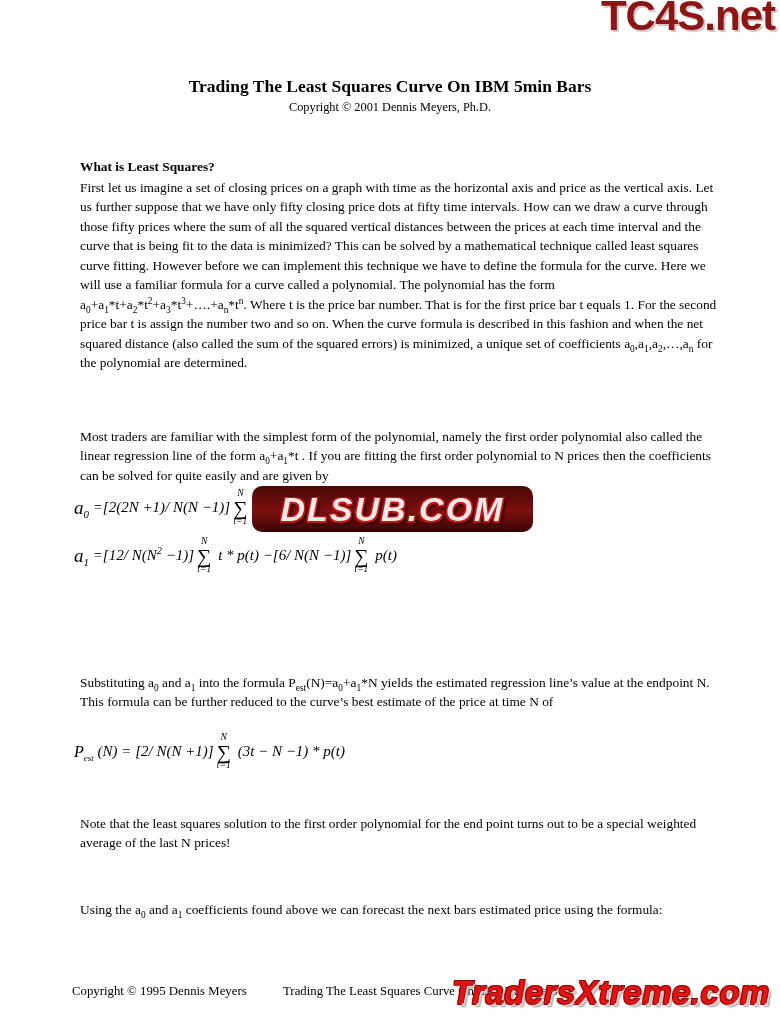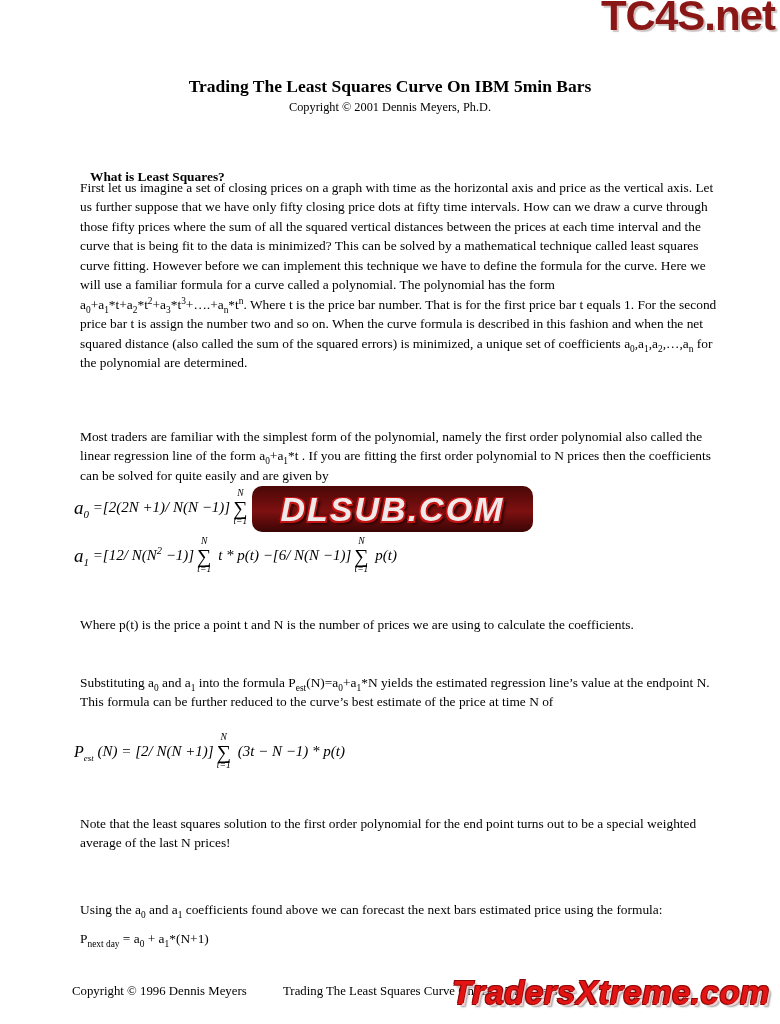--- a/index.html
+++ b/index.html
@@ -52,21 +52,21 @@
   .title {
     position:absolute; top:76px; left:0; width:100%;
     text-align:center; font-weight:bold; font-size:17.5px; margin:0;
   }
   .subtitle {
     position:absolute; top:100px; left:0; width:100%;
     text-align:center; font-size:12.3px;
   }
   .heading {
     position:absolute; left:72px; width:637px;
-    font-weight:bold; font-size:13.4px; margin:18px;
+    font-weight:bold; font-size:13.4px; margin:8px;
   }
   .para {
     position:absolute; left:72px; width:637px;
     font-size:13.4px; line-height:19.45px; margin:8px;
     text-align:left;
   }
   sub { font-size:70%; line-height:0; }
   sup { font-size:70%; line-height:0; }
 
   
@@ -142,39 +142,37 @@
       <span class="fsig">∑</span>
       <span class="flo">t=1</span>
     </span>
     <span class="ftext"> p(t)</span>
   </div>
 
   <div class="dlsub">
     <span>DLSUB.COM</span>
   </div>
 
-  <p class="para" style="top:607px">Where p(t) is the price a point t and N is the number of prices we are using to calculate the coefficients.</p>
 
   <p class="para" style="top:665px">Substituting a<sub>0</sub> and a<sub>1</sub> into the formula P<sub>est</sub>(N)=a<sub>0</sub>+a<sub>1</sub>*N yields the estimated regression line’s value at the endpoint N.  This formula can be further reduced to the curve’s best estimate of the price at time N of</p>
 
   <div class="formula" style="top:733px">
     <span class="flhs"><span class="fvar" style="font-size:16px">P</span><sub class="fsub" style="font-size:9px">est</sub></span>
     <span class="ftext"> (N) = [2/ N(N +1)]</span>
     <span class="fsum">
       <span class="fup">N</span>
       <span class="fsig">∑</span>
       <span class="flo">t=1</span>
     </span>
     <span class="ftext"> (3t − N −1) * p(t)</span>
   </div>
 
   <p class="para" style="top:806px">Note that the least squares solution to the first order polynomial for the end point turns out to be a special weighted average of the last N prices!</p>
 
   <p class="para" style="top:892px">Using the a<sub>0</sub> and a<sub>1</sub> coefficients found above we can forecast the next bars estimated price using the formula:</p>
 
-  <p class="para" style="top:921px">P<sub>next day</sub> = a<sub>0</sub> + a<sub>1</sub>*(N+1)</p>
 
-  <div class="footer-left">Copyright © 1996 Dennis Meyers</div>
+  <div class="footer-left">Copyright © 1995 Dennis Meyers</div>
   <div class="footer-center">Trading The Least Squares Curve On IBM 5min Bars</div>
 
   <div class="txtreme">TradersXtreme.com</div>
 
 </div>
 
 </body></html>

